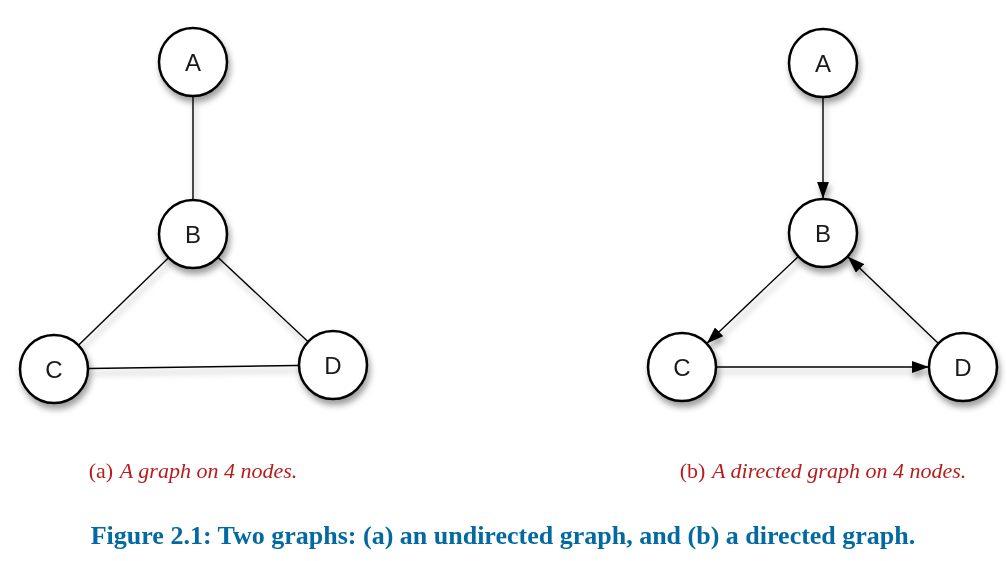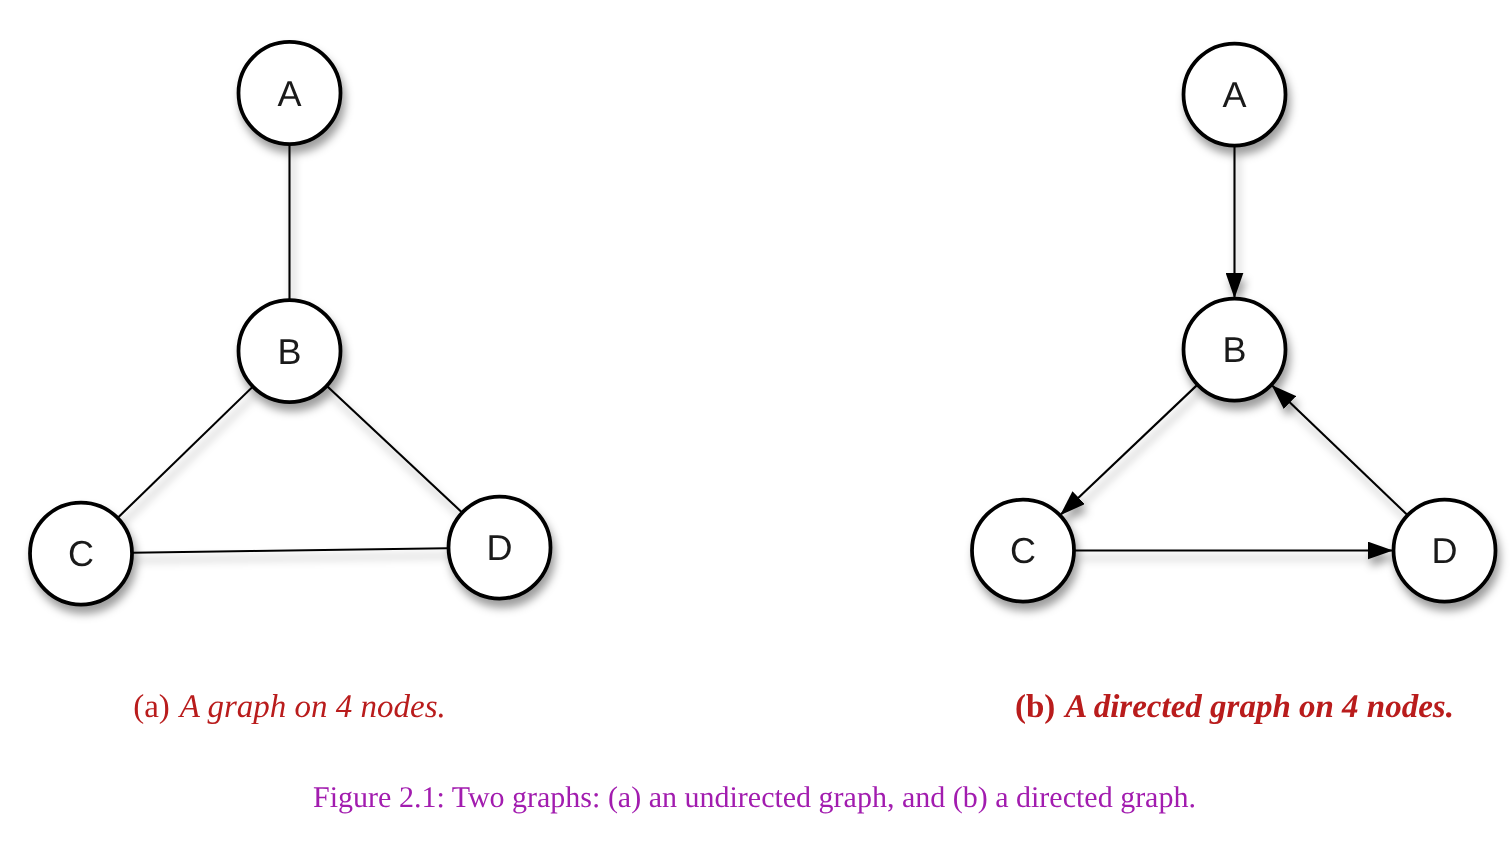--- a/index.html
+++ b/index.html
@@ -37,33 +37,34 @@
   }
   .subcaption {
     position: absolute;
     top: 458px;
     transform: translateX(-50%);
     font-size: 22px;
     color: #b91c1c;
     white-space: nowrap;
   }
   #caption-a { left: 193px; }
-  #caption-b { left: 823px; font-weight: bold; }
+  #caption-b { left: 823px; }
   .subcaption .sub-text {
     font-style: italic;
     margin-left: 0.30em;
   }
   #main-caption {
     position: absolute;
     top: 521px;
     left: 503px;
     transform: translateX(-50%);
-    font-size: 20px;
-    color: #a21caf;
+    font-size: 26px;
+    color: #0369a1;
     white-space: nowrap;
+    font-weight: bold;
   }
 </style>
 </head>
 <body>
 
 <div id="page">
 
   <svg id="graph-svg" width="1007" height="561" viewBox="0 0 1007 561">
     <defs>
       <marker id="arrowhead" viewBox="0 0 10 7" refX="9.5" refY="3.5" markerWidth="17" markerHeight="12" markerUnits="userSpaceOnUse" orient="auto">

